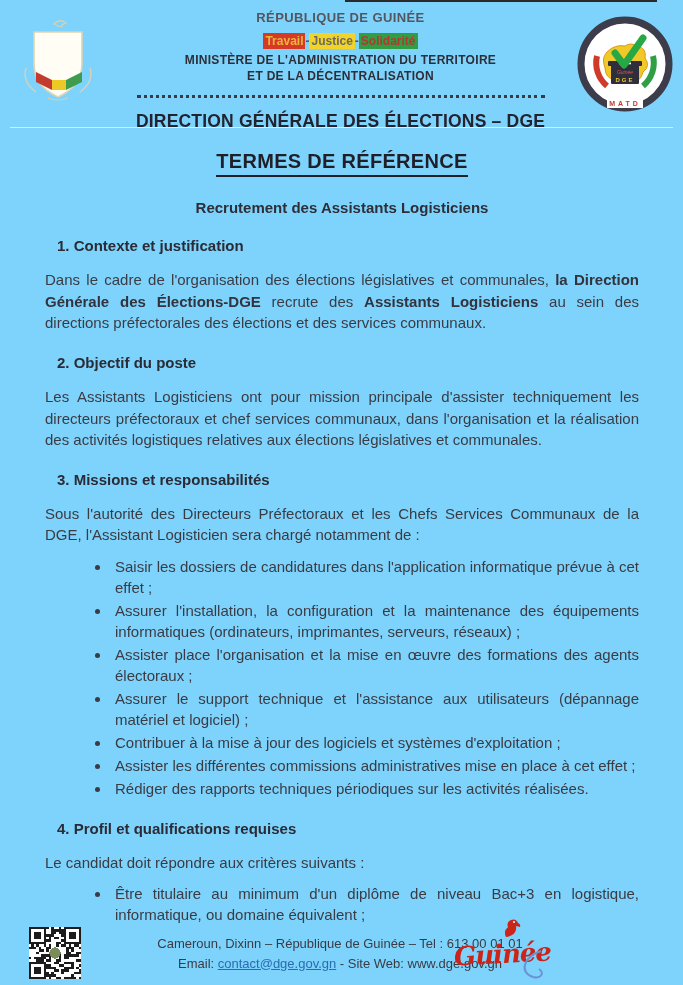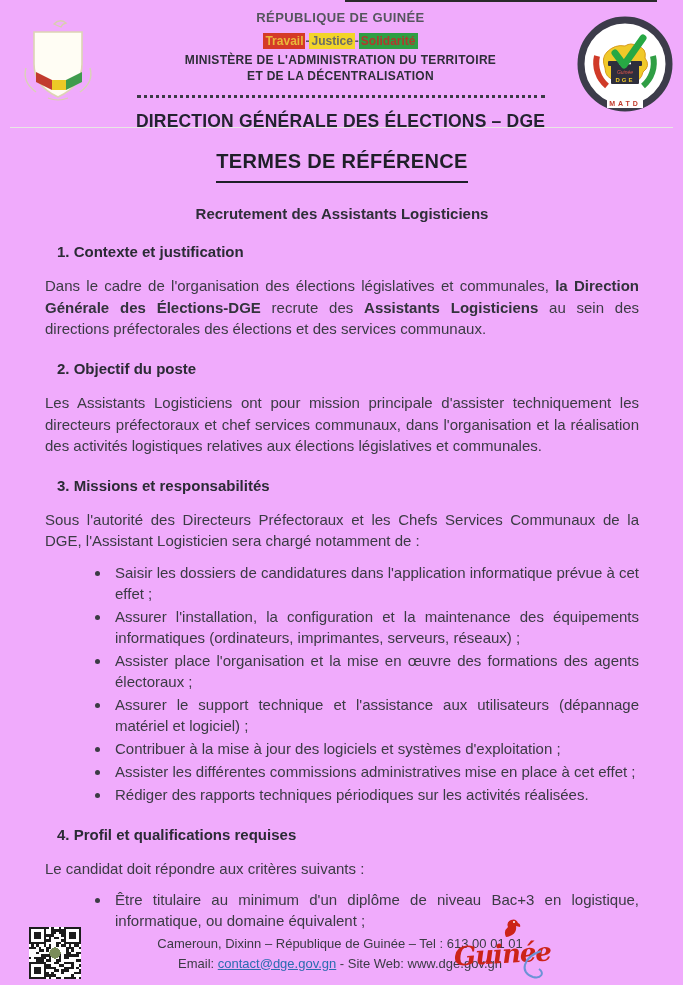--- a/index.html
+++ b/index.html
@@ -1,38 +1,38 @@
 <!DOCTYPE html>
 <html><head>
 <meta charset="utf-8">
 <style>
   html,body{margin:0;padding:0;background:#ffffff;}
   .page{
     position:relative;width:683px;height:985px;overflow:hidden;
-    background:#f0abfc;color:#3b3b44;
+    background:#7dd3fc;color:#3b3b44;
     font-family:"Liberation Sans",sans-serif;
   }
   .scan-line-top{position:absolute;top:0;left:345px;width:312px;height:2px;background:#2a2a2a;}
   
   .header{display:flex;align-items:flex-start;padding:8px 6px 0 8px;}
   .logo-left{width:100px;flex:0 0 100px;padding-top:8px;text-align:center;}
   .logo-right{width:104px;flex:0 0 104px;padding-top:8px;text-align:center;}
   .head-center{flex:1;text-align:center;}
   .republic{font-size:13px;font-weight:bold;color:#55555e;letter-spacing:.4px;margin-top:2px;}
   .motto{display:inline-block;font-size:12px;font-weight:bold;margin-top:9px;}
   .motto span{padding:1px 2px;}
   .ministry{font-size:12px;font-weight:bold;color:#2e2e38;letter-spacing:.3px;margin-top:3px;line-height:1.35;}
   .dotted-sep{width:408px;margin:11px auto 0;border-top:3px dotted #3a3a45;}
   .direction{font-size:17.5px;font-weight:bold;color:#232330;letter-spacing:.2px;margin-top:13px;}
   .header-underline{position:absolute;top:127px;left:10px;right:10px;height:1px;background:#e8e7e3;}
   
   .doc{padding:14px 44px 0 45px;}
   .doc-title-wrap{text-align:center;margin-top:4px;}
   .doc-title{display:inline-block;font-size:20px;font-weight:bold;color:#1f1f29;
-    border-bottom:2.5px solid #1f1f29;padding-bottom:8px;letter-spacing:.3px;}
+    border-bottom:2.5px solid #1f1f29;padding-bottom:2px;letter-spacing:.3px;}
   .doc-subtitle{text-align:center;font-size:15px;font-weight:bold;color:#2e2e38;margin-top:22px;}
   .section-heading{font-size:15px;font-weight:bold;color:#2b2b35;margin:21px 0 0 12px;}
   .para{font-size:15px;line-height:1.42;text-align:justify;margin:15px 0 0 0;color:#3b3b44;}
   .para b{color:#33333d;}
   ul.bullets{margin:10px 0 0 0;padding:0 0 0 48px;list-style:none;}
   ul.bullets li{
     position:relative;font-size:15px;line-height:1.40;text-align:justify;
     padding-left:22px;margin-bottom:2px;color:#3b3b44;
   }
   ul.bullets li::before{

